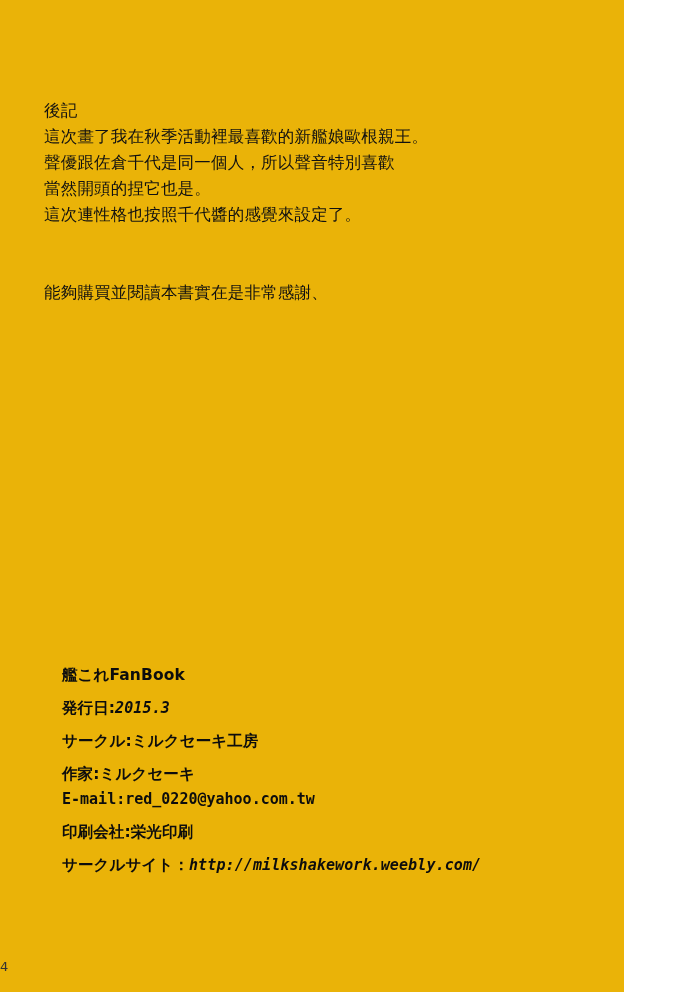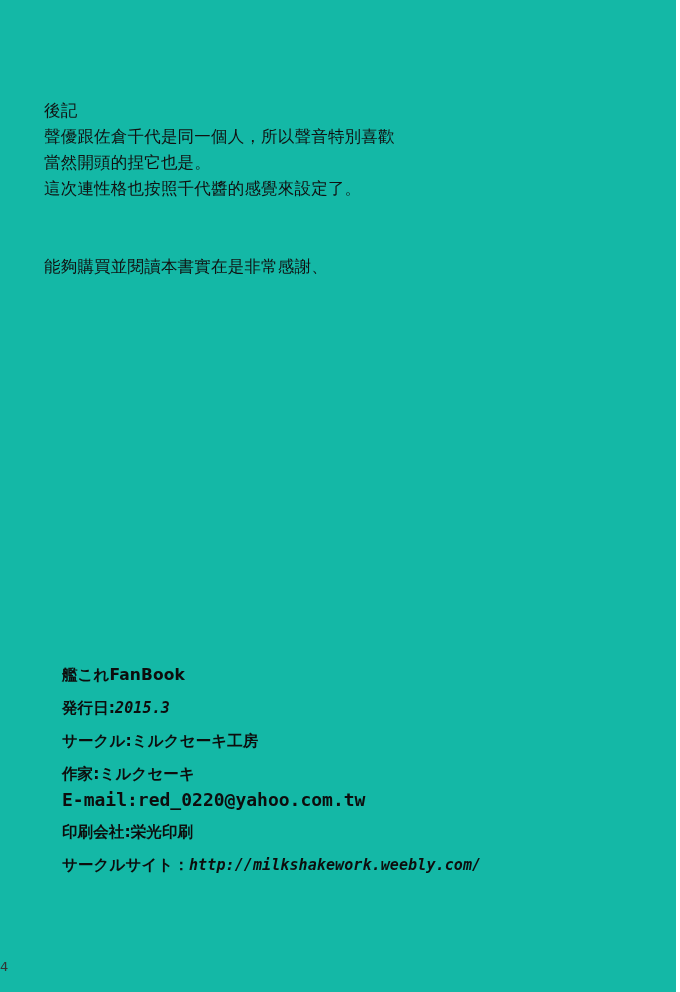--- a/index.html
+++ b/index.html
@@ -12,23 +12,23 @@
     height: 992px;
     position: relative;
     font-family: "DejaVu Sans", "Liberation Sans", sans-serif;
     color: #1a1a1a;
     overflow: hidden;
   }
   .page {
     position: absolute;
     left: 0;
     top: 0;
-    width: 676px;
+    width: 624px;
     height: 992px;
-    background: #14b8a6;
+    background: #eab308;
   }
   
   .afterword {
     position: absolute;
     left: 44px;
     top: 98px;
     width: 600px;
   }
   .afterword .line {
     font-family: "DejaVu Sans", "Liberation Sans", sans-serif;
@@ -55,21 +55,21 @@
     color: #0d0d0d;
     white-space: pre;
     letter-spacing: 0.1px;
   }
   .colophon .cline.bold {
     font-weight: bold;
     margin-top: 8px;
   }
   .colophon .cline.mono {
     font-family: "DejaVu Sans Mono", "Liberation Mono", monospace;
-    font-size: 18px;
+    font-size: 15px;
     font-weight: bold;
     letter-spacing: 0;
   }
   .colophon .cline.mono-light {
     font-family: "DejaVu Sans Mono", "Liberation Mono", monospace;
     font-size: 14.5px;
     font-weight: normal;
     letter-spacing: 0;
   }
   .mixed {
@@ -94,20 +94,21 @@
     text-align: left;
   }
 </style>
 </head>
 <body>
 
 <div class="page">
 
   <div class="afterword">
     <div class="line">後記</div>
+    <div class="line">這次畫了我在秋季活動裡最喜歡的新艦娘歐根親王。</div>
     <div class="line">聲優跟佐倉千代是同一個人，所以聲音特別喜歡</div>
     <div class="line">當然開頭的捏它也是。</div>
     <div class="line">這次連性格也按照千代醬的感覺來設定了。</div>
     <div class="gap"></div>
     <div class="line">能夠購買並閱讀本書實在是非常感謝、</div>
   </div>
 
   <div class="colophon">
     <div class="cline bold">艦これFanBook</div>
 

